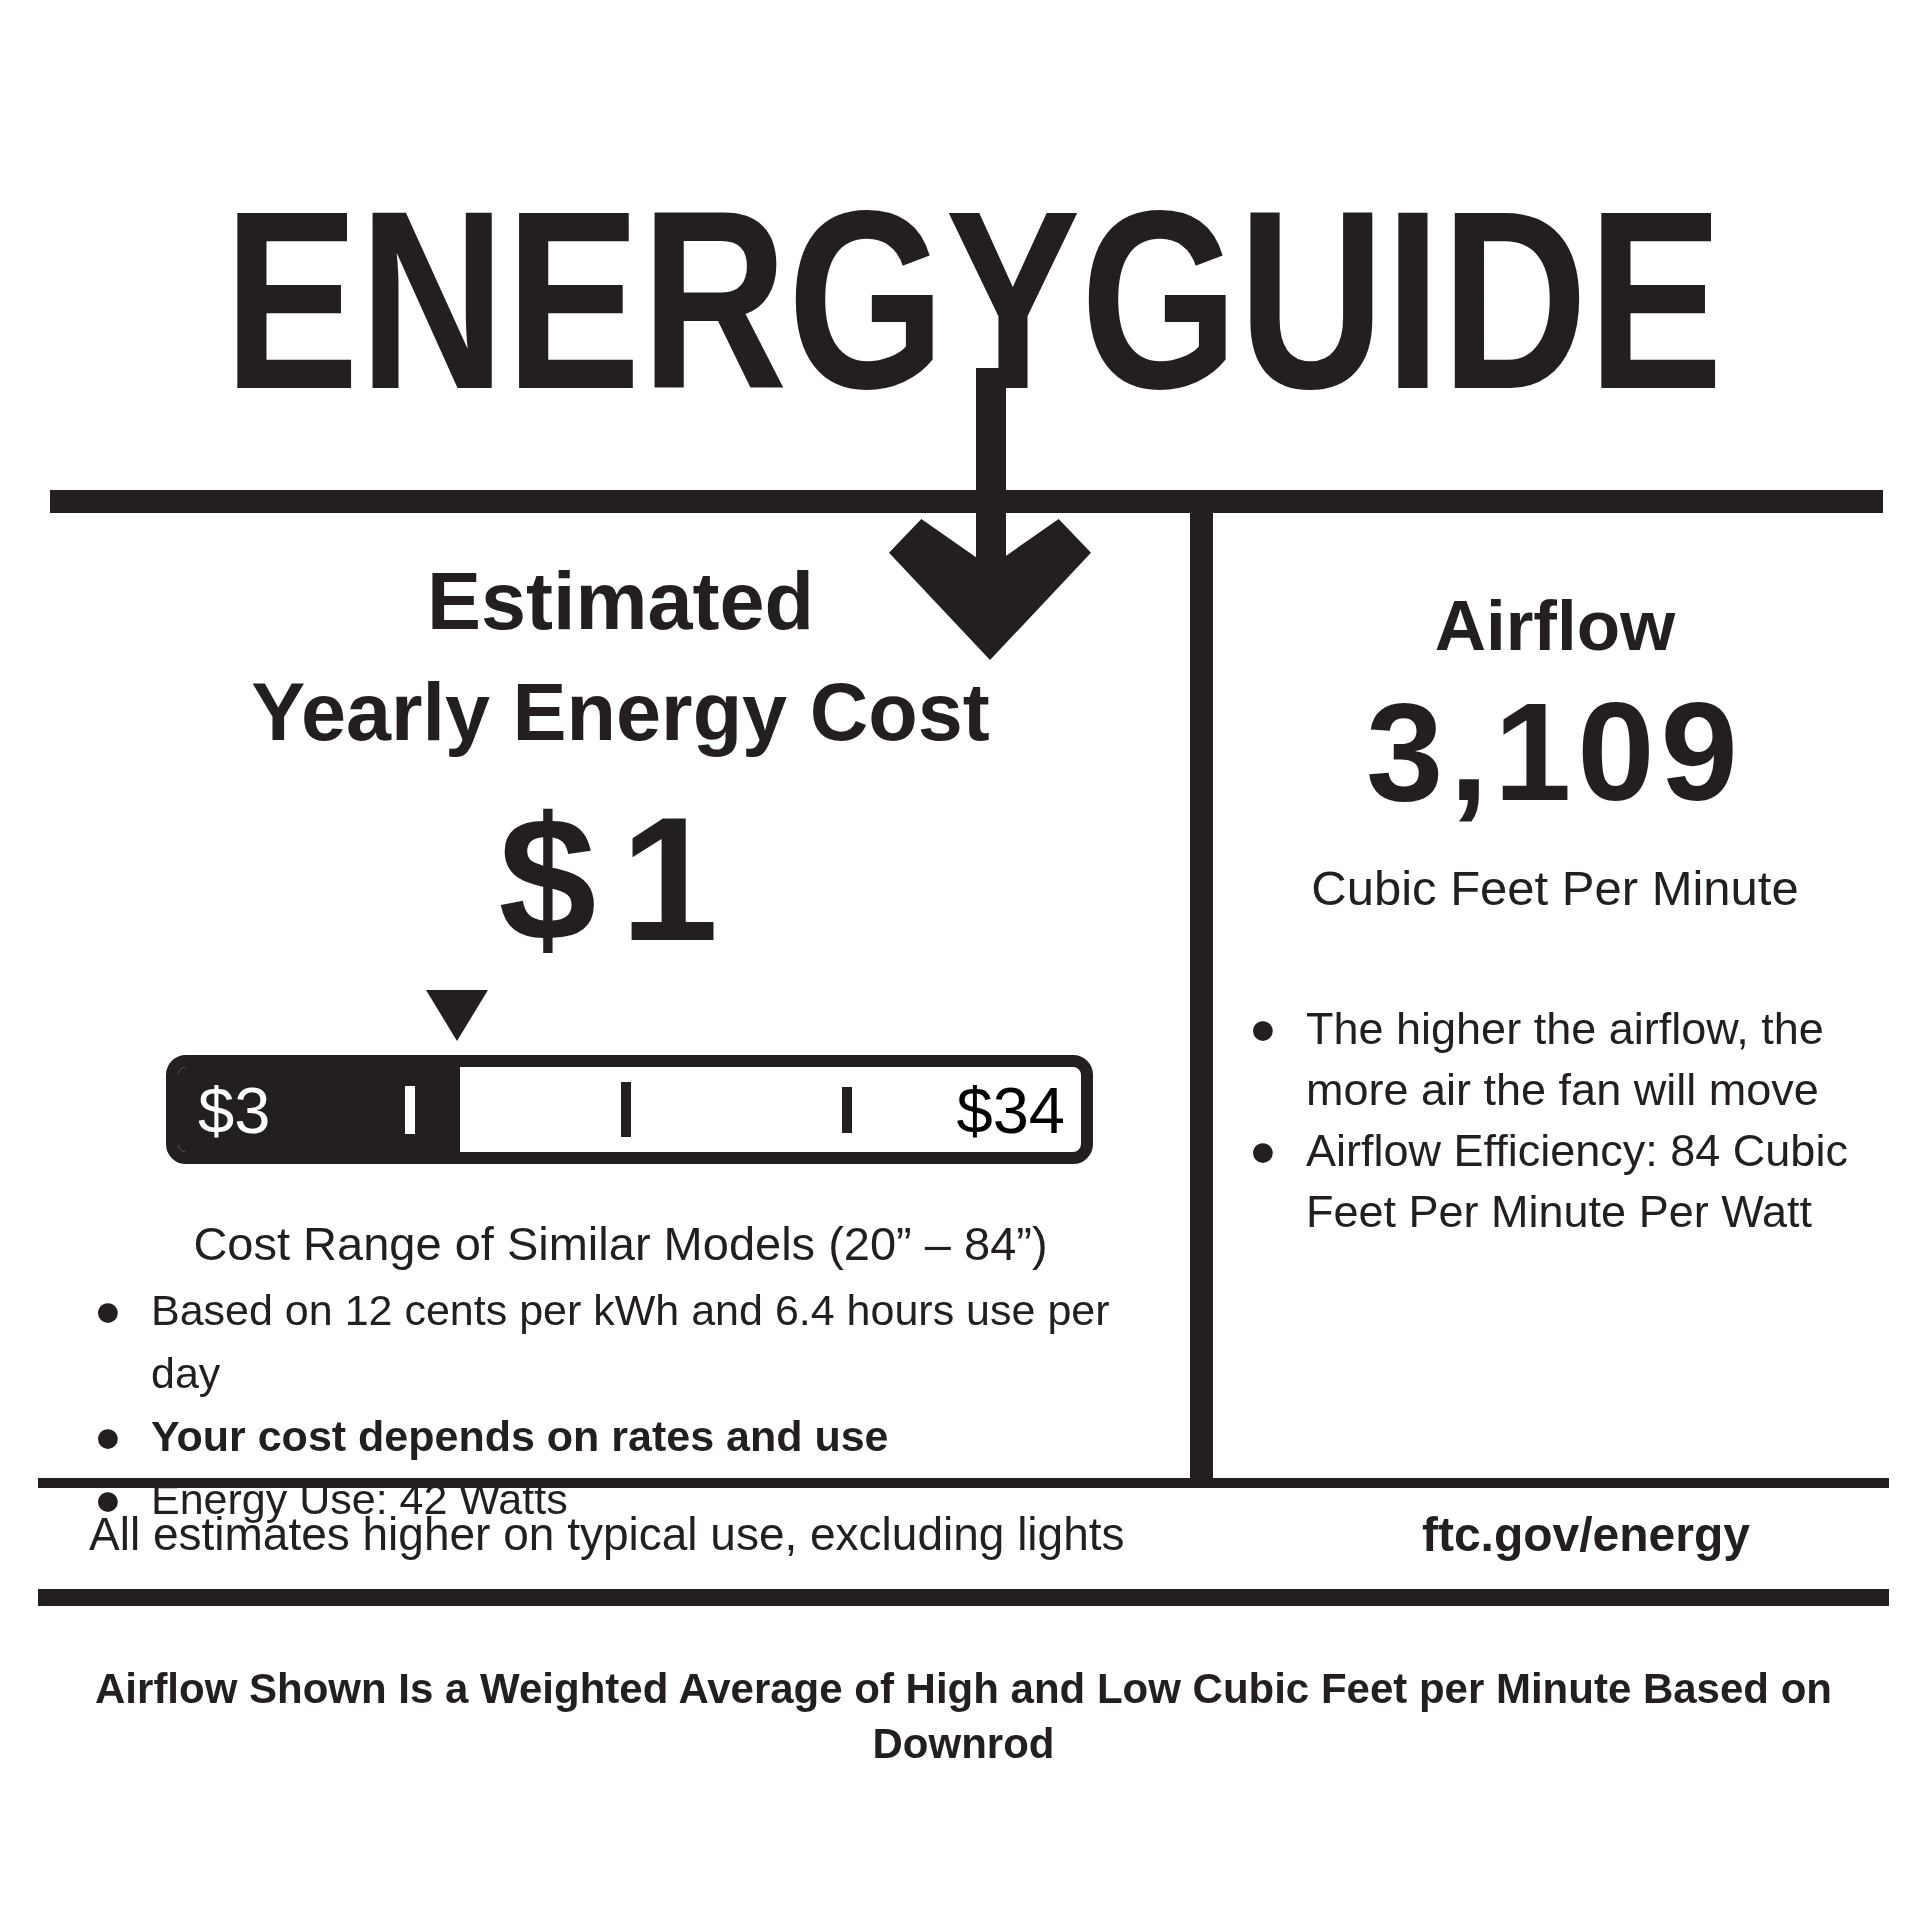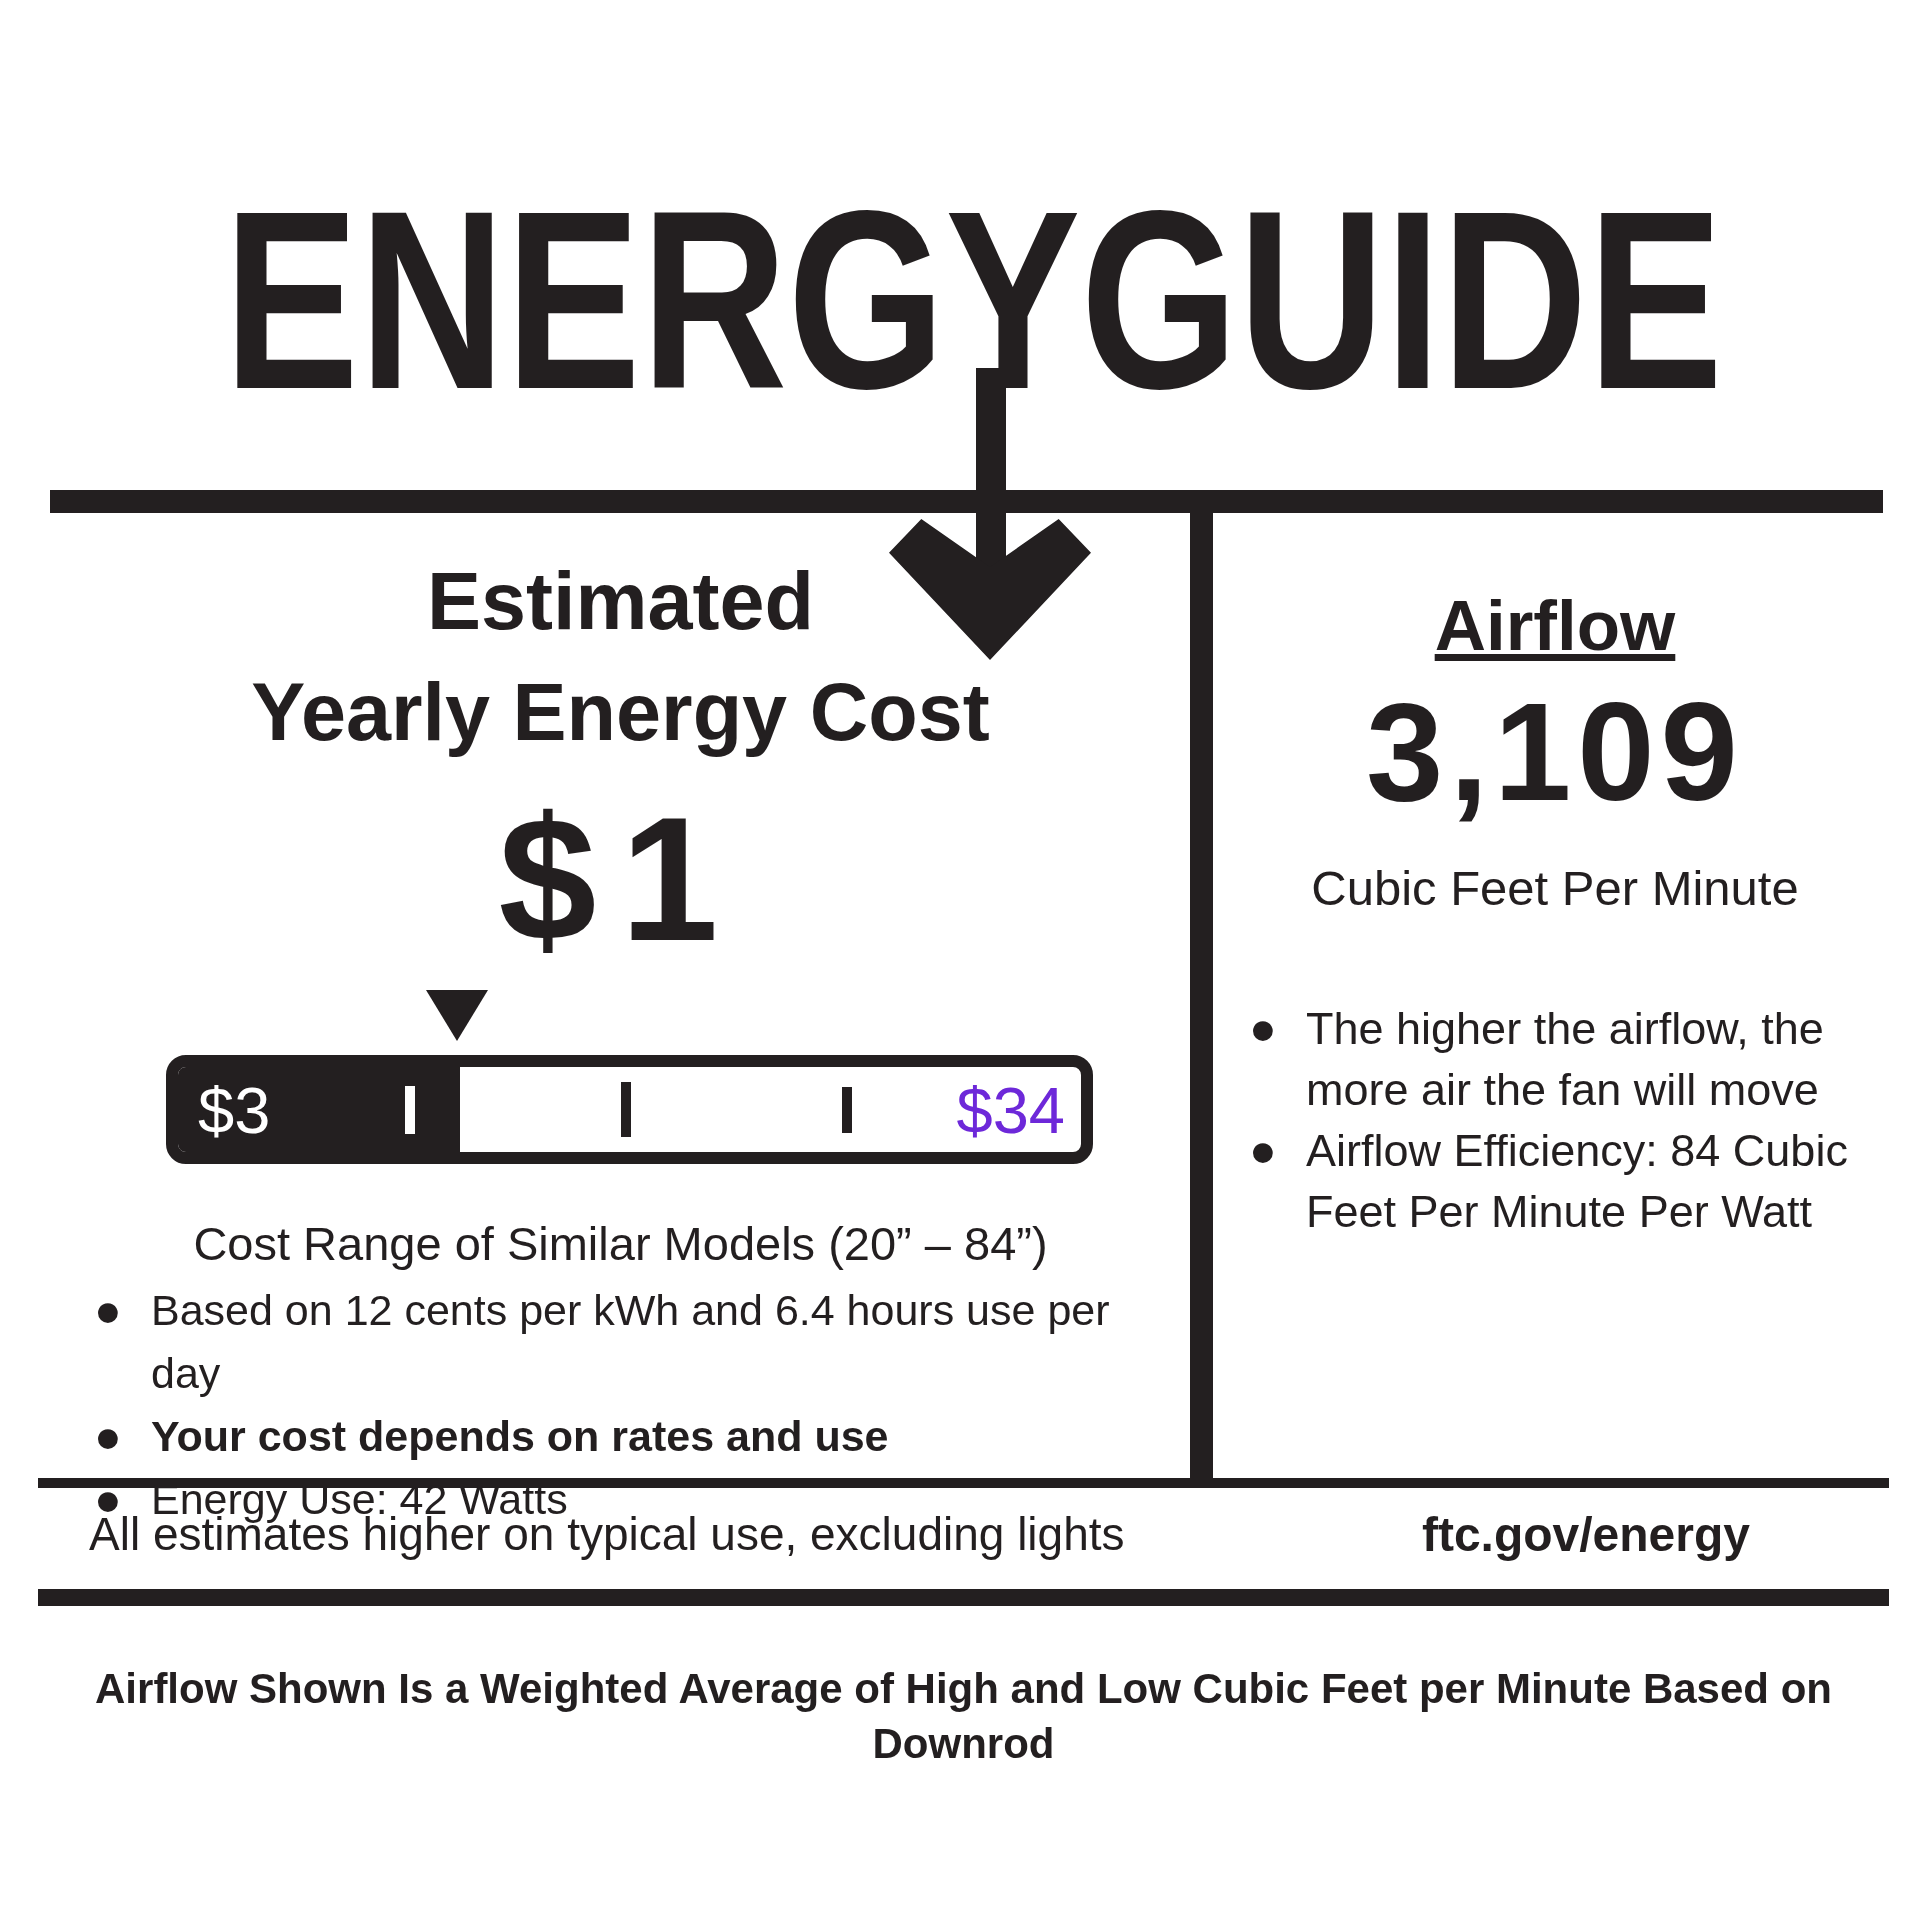--- a/index.html
+++ b/index.html
@@ -27,36 +27,36 @@
   .cost-value{position:absolute;left:50px;top:780px;width:1141px;text-align:center;
     font-weight:bold;font-size:176px;line-height:198px;letter-spacing:24px;}
   .marker{position:absolute;left:426px;top:990px;width:0;height:0;
     border-left:31px solid transparent;border-right:31px solid transparent;border-top:51px solid #231f20;}
 
   .range-bar{position:absolute;left:166px;top:1055px;width:903px;height:85px;
     border:12px solid #231f20;border-radius:20px;background:#ffffff;}
   .range-fill{position:absolute;left:0;top:0;width:282px;height:85px;background:#231f20;
     border-top-left-radius:8px;border-bottom-left-radius:8px;}
   .range-min{position:absolute;left:20px;top:0;height:85px;line-height:87px;font-size:65px;color:#ffffff;}
-  .range-max{position:absolute;right:16px;top:0;height:85px;line-height:87px;font-size:65px;color:#6d28d9;}
+  .range-max{position:absolute;right:16px;top:0;height:85px;line-height:87px;font-size:65px;color:#000000;}
   .tick{position:absolute;width:10px;background:#231f20;}
   .tick-1{left:227px;top:19px;height:48px;background:#ffffff;}
   .tick-2{left:443px;top:15px;height:55px;}
   .tick-3{left:664px;top:20px;height:46px;}
 
   .range-caption{position:absolute;left:50px;top:1216px;width:1141px;text-align:center;font-size:47px;line-height:55px;}
 
   .left-bullets{position:absolute;left:94px;top:1279px;width:1069px;font-size:43px;line-height:63px;}
   .b-row{display:flex;}
   .b-dot{width:57px;flex:0 0 57px;font-size:46px;}
   .bold{font-weight:bold;}
 
   
   .rc-head{position:absolute;left:1213px;top:586px;width:684px;text-align:center;
-    font-weight:bold;font-size:71px;line-height:79px;text-decoration:underline;}
+    font-weight:bold;font-size:71px;line-height:79px;}
   .rc-value{position:absolute;left:1213px;top:673px;width:684px;text-align:center;
     font-weight:bold;font-size:139px;line-height:158px;letter-spacing:6px;}
   .rc-unit{position:absolute;left:1213px;top:859px;width:684px;text-align:center;font-size:49px;line-height:59px;}
   .right-bullets{position:absolute;left:1249px;top:998px;width:644px;font-size:45px;line-height:61px;}
   .rb-indent{padding-left:57px;}
 
   
   .footer-note{position:absolute;left:89px;top:1505px;font-size:46px;line-height:59px;}
   .footer-link{position:absolute;left:1171px;top:1505px;width:579px;text-align:right;
     font-weight:bold;font-size:48px;line-height:59px;}

